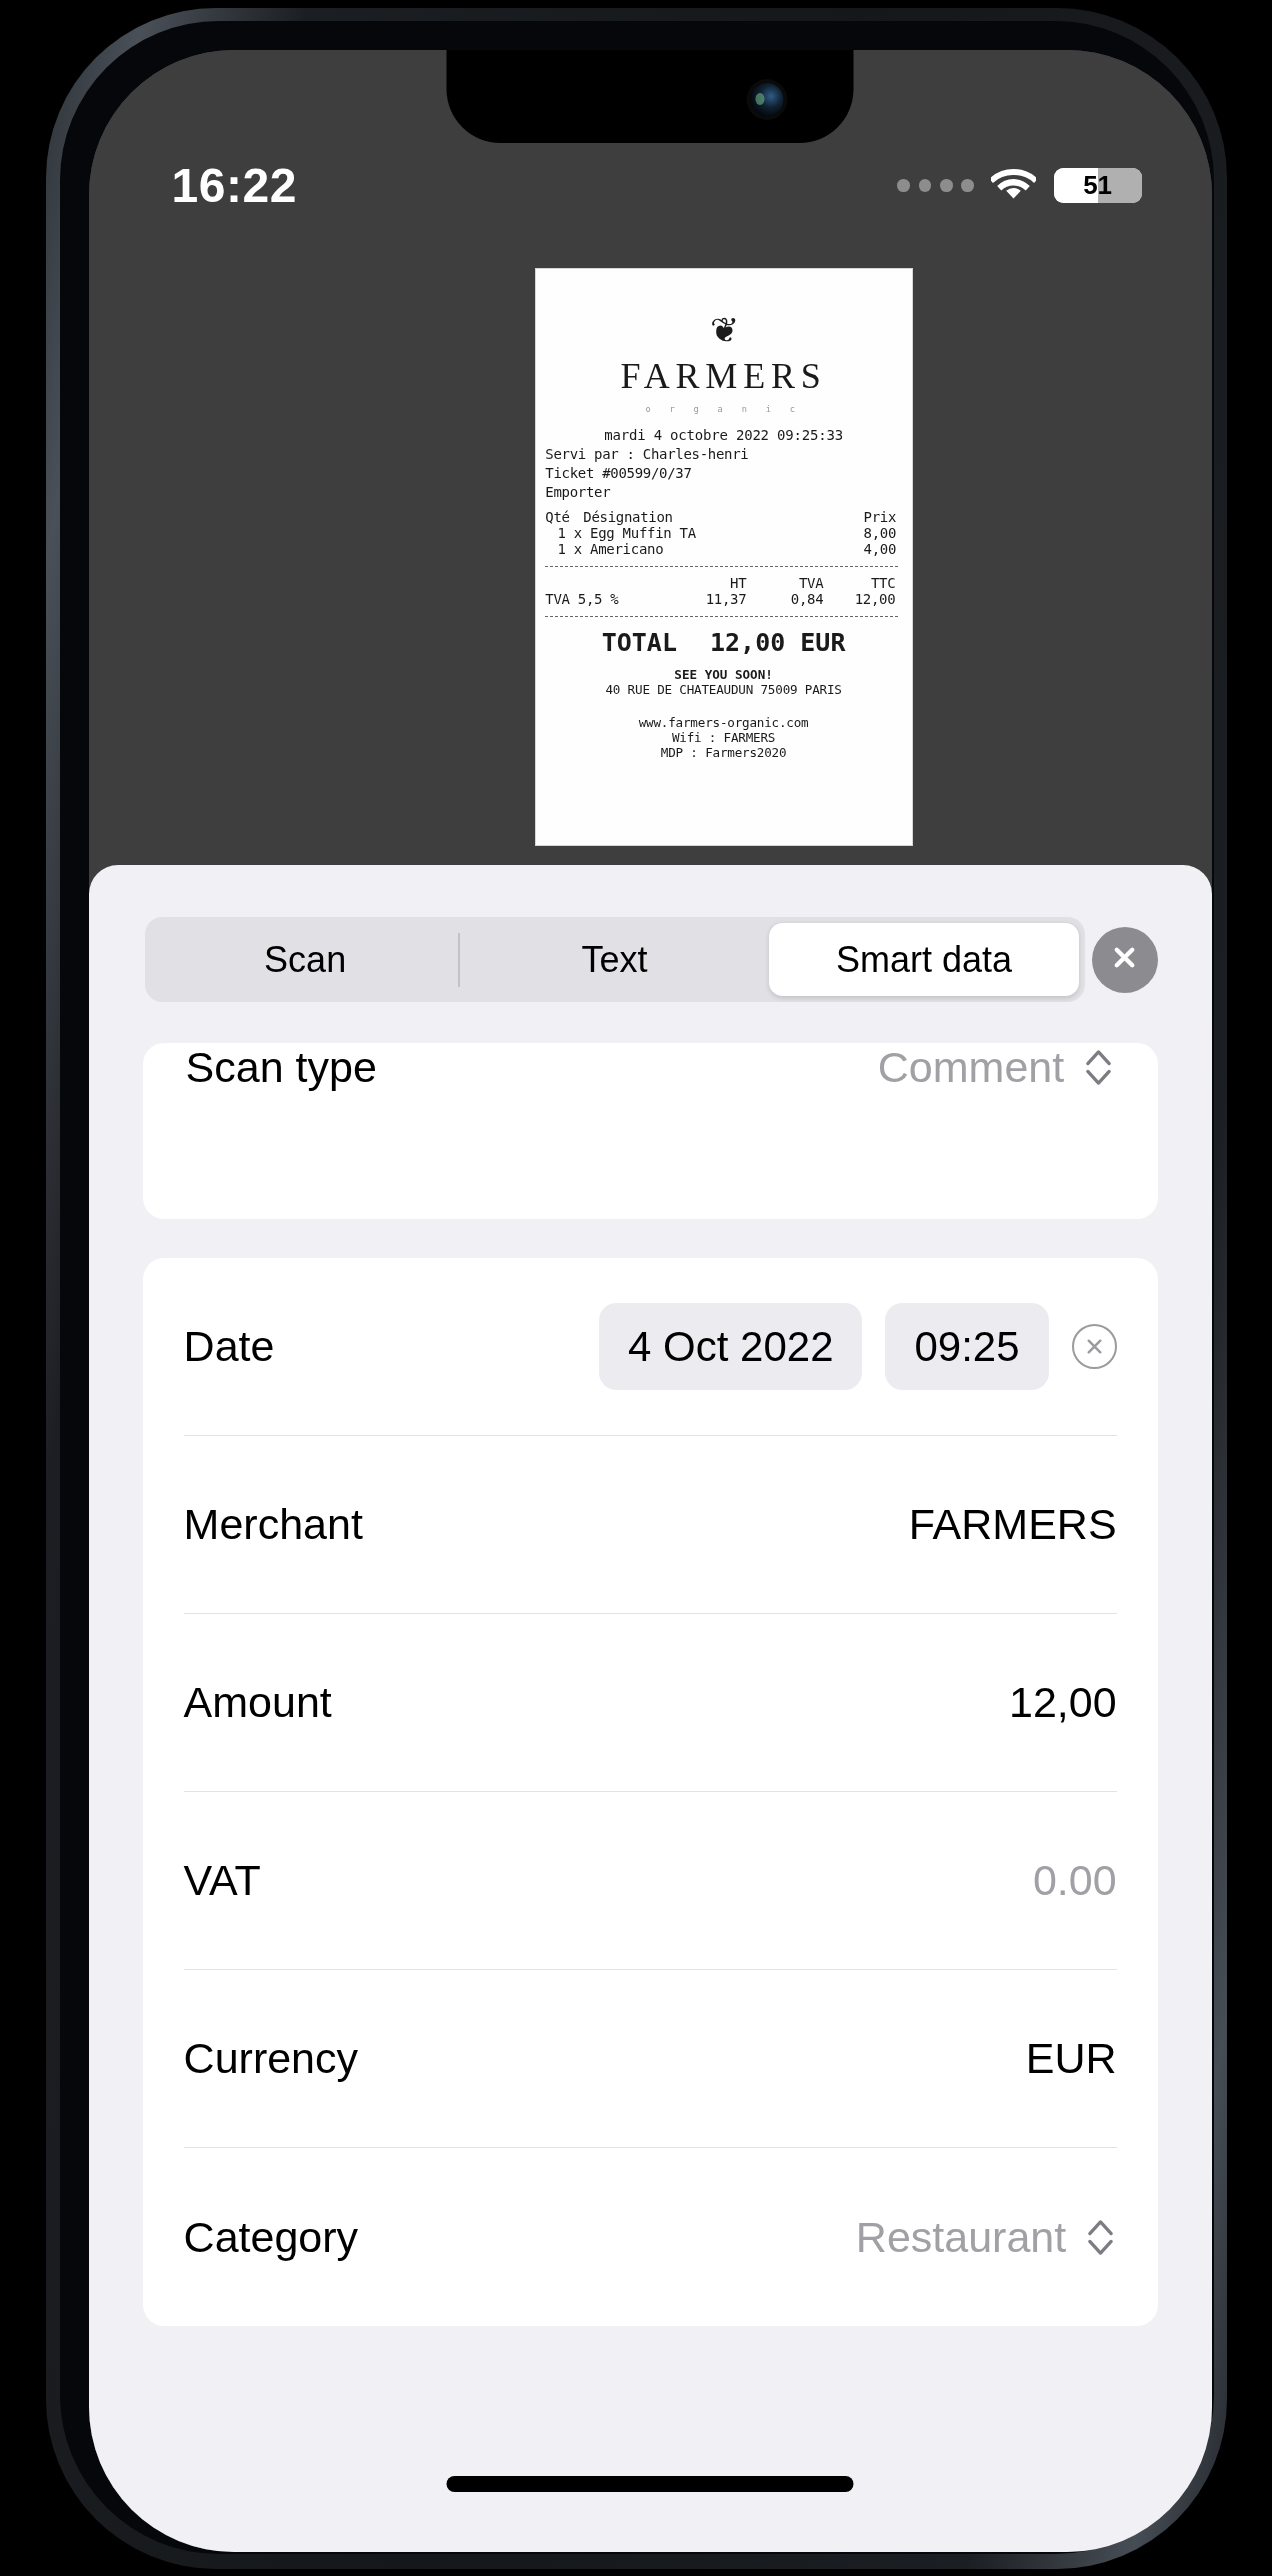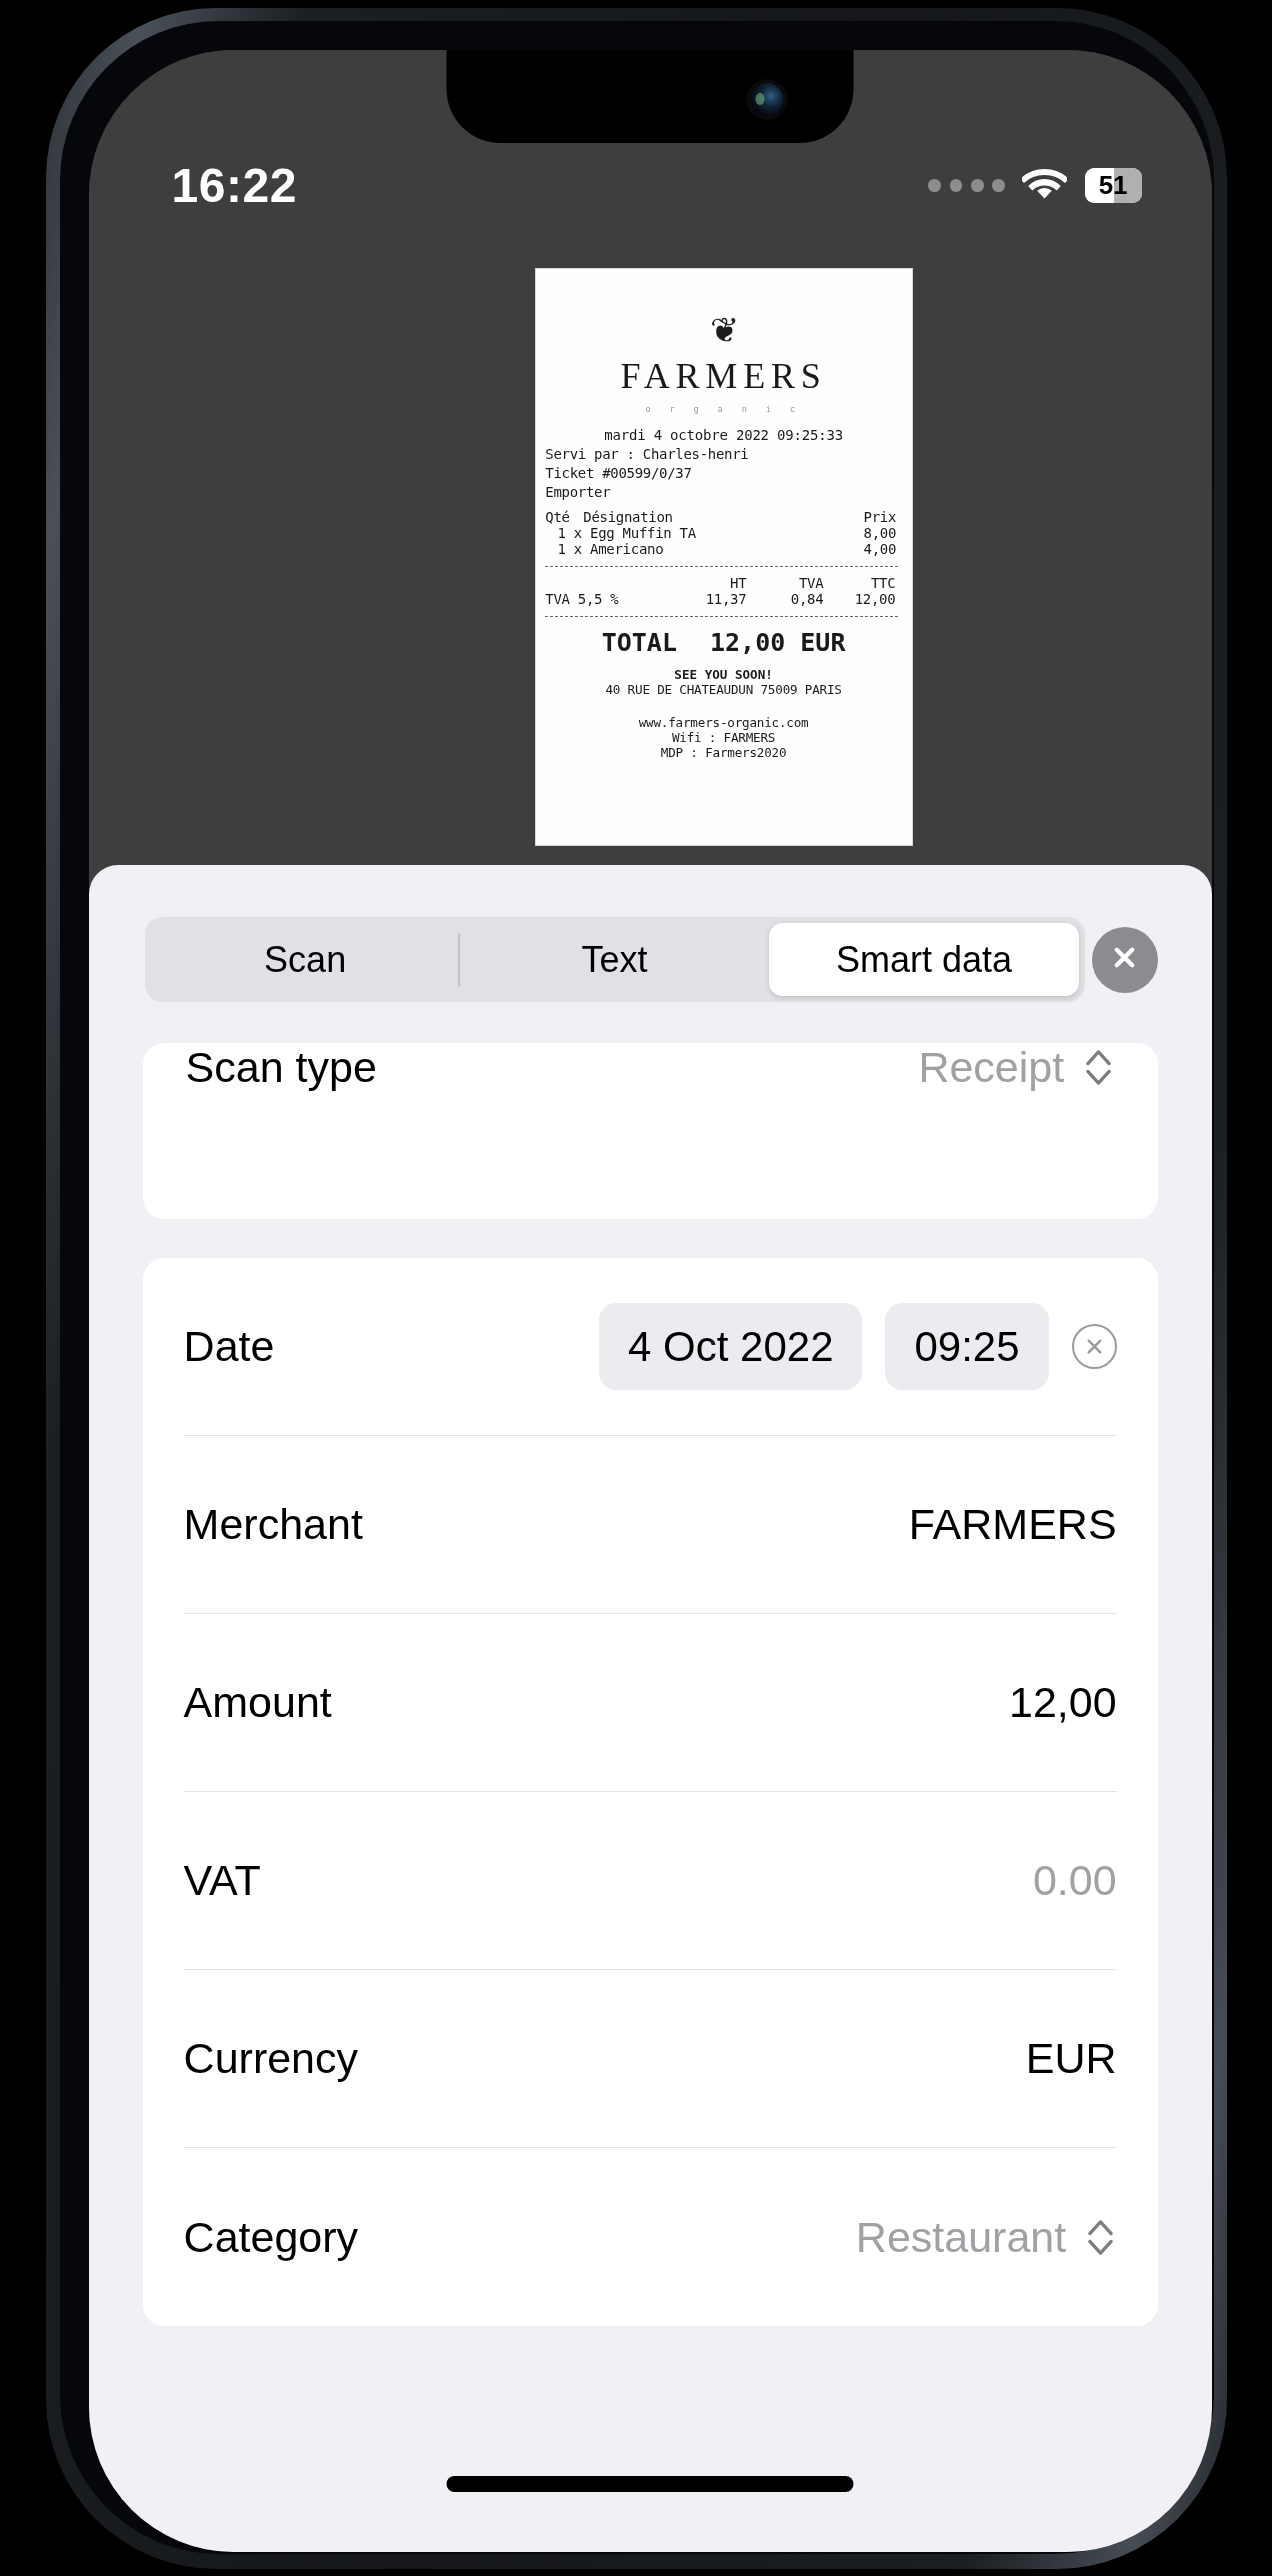--- a/index.html
+++ b/index.html
@@ -54,21 +54,21 @@
     font-size: 48px; font-weight: bold; letter-spacing: 0.5px;
   }
   #status-right {
     position: absolute; right: 70px; top: 118px;
     display: flex; align-items: center; gap: 17.4px;
   }
   #cellular-dots { display: flex; gap: 8.7px; align-items: center; }
   #cellular-dots i { width: 12.6px; height: 12.6px; border-radius: 50%; background: #8d8d8d; display: block; }
   #wifi-icon svg { display: block; }
   #battery-icon {
-    width: 57px; height: 35px; border-radius: 9.7px;
+    width: 88px; height: 35px; border-radius: 9.7px;
     background: #fff; position: relative;
     display: flex; align-items: center; overflow: hidden;
   }
   #battery-fill {
     position: absolute; left: 0; top: 0; bottom: 0; width: 52%;
     background: #fff;
   }
   #battery-rest {
     position: absolute; right: 0; top: 0; bottom: 0; width: 48%;
     background: #b0b0b0;
@@ -310,21 +310,21 @@
               <svg width="33" height="33" viewBox="0 0 34 34">
                 <path d="M9 9 L25 25 M25 9 L9 25" stroke="#fff" stroke-width="4.5" stroke-linecap="round"></path>
               </svg>
             </span>
           </div>
         </div>
 
         <div class="card" id="card-scan-type">
           <span class="field-label">Scan type</span>
           <span class="right" style="display:flex;align-items:center;gap:17.4px">
-            <span class="field-value muted">Receipt</span>
+            <span class="field-value muted">Comment</span>
             <span class="stepper-arrows">
               <svg width="33" height="43" viewBox="0 0 34 44">
                 <path d="M6 18 L17 6 L28 18" fill="none" stroke="#7c7c82" stroke-width="3.4" stroke-linecap="round" stroke-linejoin="round"></path>
                 <path d="M6 26 L17 38 L28 26" fill="none" stroke="#7c7c82" stroke-width="3.4" stroke-linecap="round" stroke-linejoin="round"></path>
               </svg>
             </span>
           </span>
         </div>
 
         <div class="card" id="card-fields">

